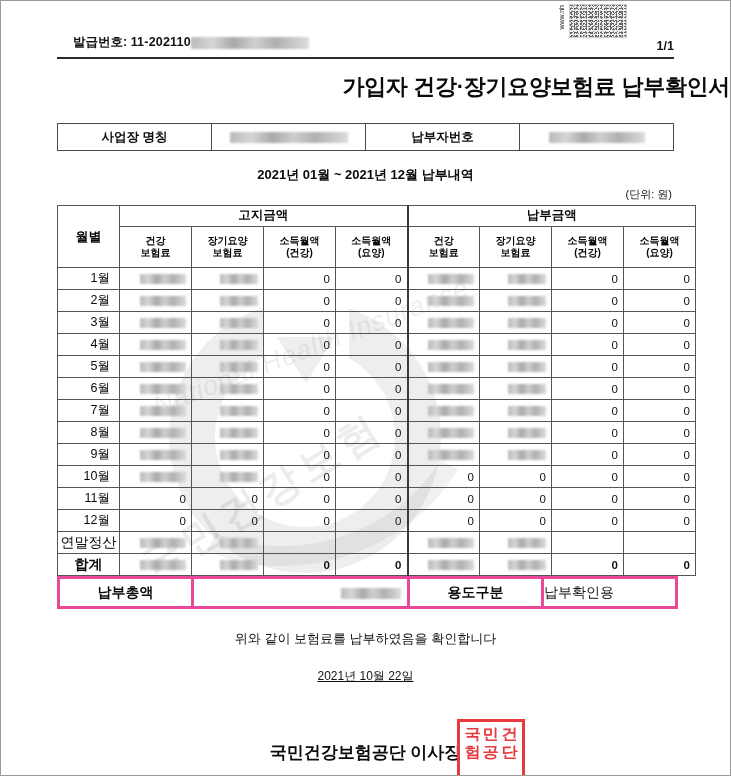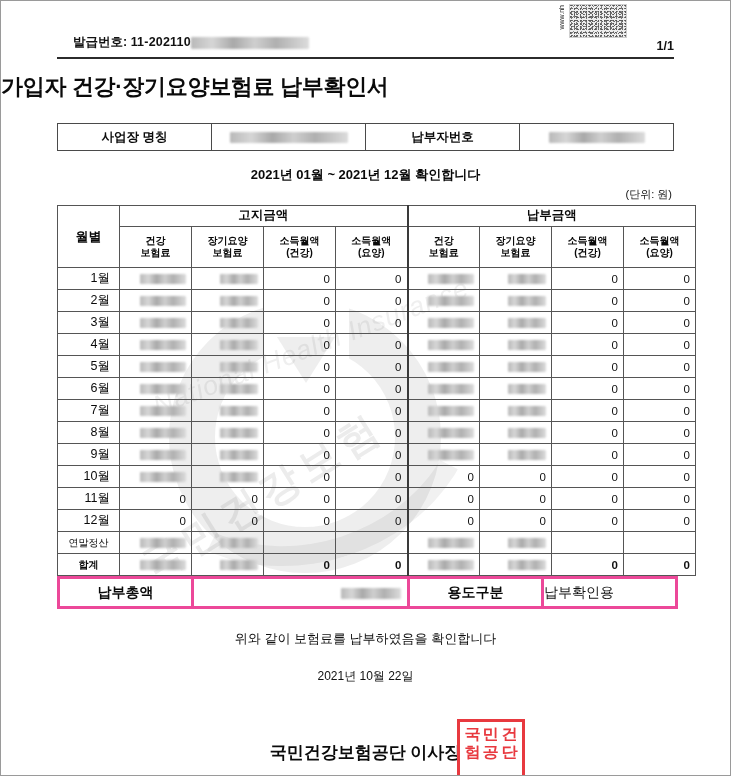--- a/index.html
+++ b/index.html
@@ -171,21 +171,21 @@
     top: 56px;
     height: 2px;
     background: #2b2b2b;
     z-index: 2;
   }
 
   
   .doc-title {
     position: relative;
     z-index: 2;
-    text-align: left;
+    text-align: right;
     font-size: 22px;
     font-weight: 700;
     color: #0a0a0a;
     margin-top: 13px;
     letter-spacing: -0.3px;
   }
 
   
   .info-table {
     position: relative;
@@ -260,21 +260,21 @@
   }
   .main-table td.month {
     text-align: right;
     padding-right: 9px;
     font-size: 12.5px;
     color: #0a0a0a;
   }
   .main-table td.rowlabel {
     text-align: center;
     padding-right: 0;
-    font-size: 10px;
+    font-size: 14px;
     font-weight: 700;
     color: #0a0a0a;
   }
   .main-table td.rowlabel.thin { font-weight: 400; }
   .main-table tr.total td { font-weight: 700; }
   .main-table td .redact { height: 10px; }
 
   .vsep { border-left: 2px solid #3a3a3a !important; }
   .hsep-strong td, .hsep-strong th { border-top: 1.6px solid #3a3a3a !important; }
 
@@ -316,20 +316,21 @@
     color: #0f0f0f;
     margin-top: 21px;
   }
   .closing-date {
     position: relative;
     z-index: 2;
     text-align: center;
     font-size: 12px;
     color: #0f0f0f;
     margin-top: 20px;
+    text-decoration: underline;
   }
   .signature-row {
     position: relative;
     z-index: 2;
     margin-top: 38px;
     text-align: center;
     height: 60px;
   }
   .org-name {
     font-size: 17px;
@@ -409,21 +410,21 @@
           <span class="redact" style="width:118px;"></span>
         </td>
         <td class="key">납부자번호</td>
         <td class="val">
           <span class="redact" style="width:96px;"></span>
         </td>
       </tr>
     </tbody>
   </table>
 
-  <div class="period">2021년 01월 ~ 2021년 12월 확인합니다</div>
+  <div class="period">2021년 01월 ~ 2021년 12월 납부내역</div>
   <div class="unit-note">(단위: 원)</div>
 
   <table class="main-table">
     <colgroup>
       <col style="width:62px">
       <col style="width:72px">
         <col style="width:72px">
         <col style="width:72px">
         <col style="width:72px">
       <col style="width:72px">

